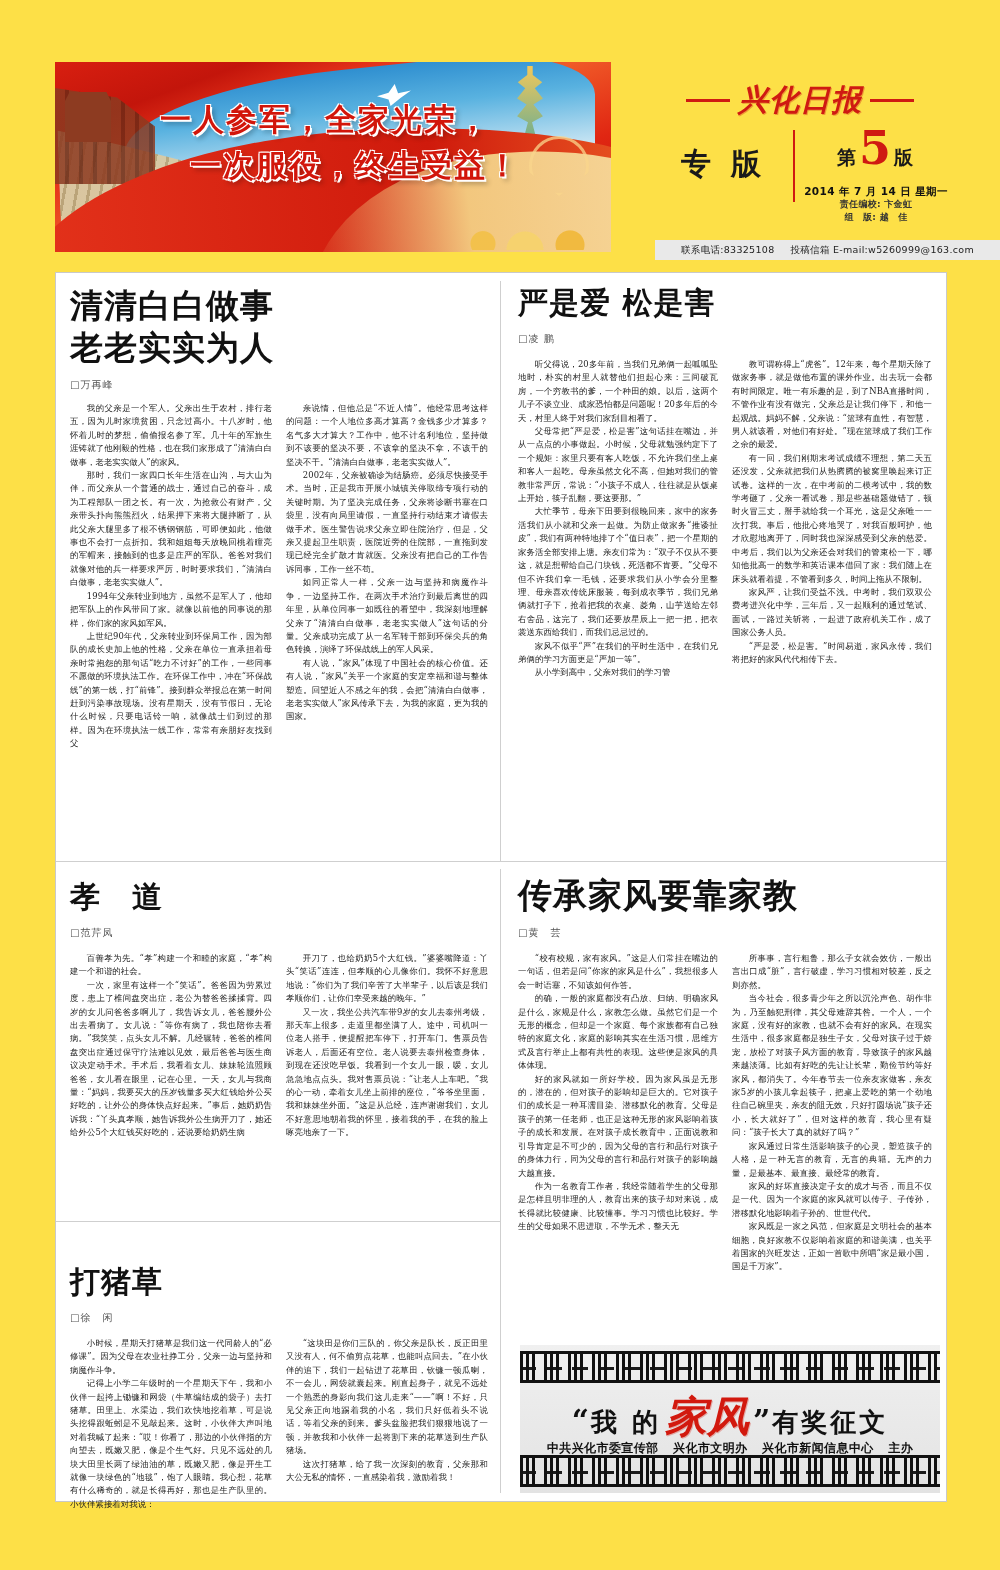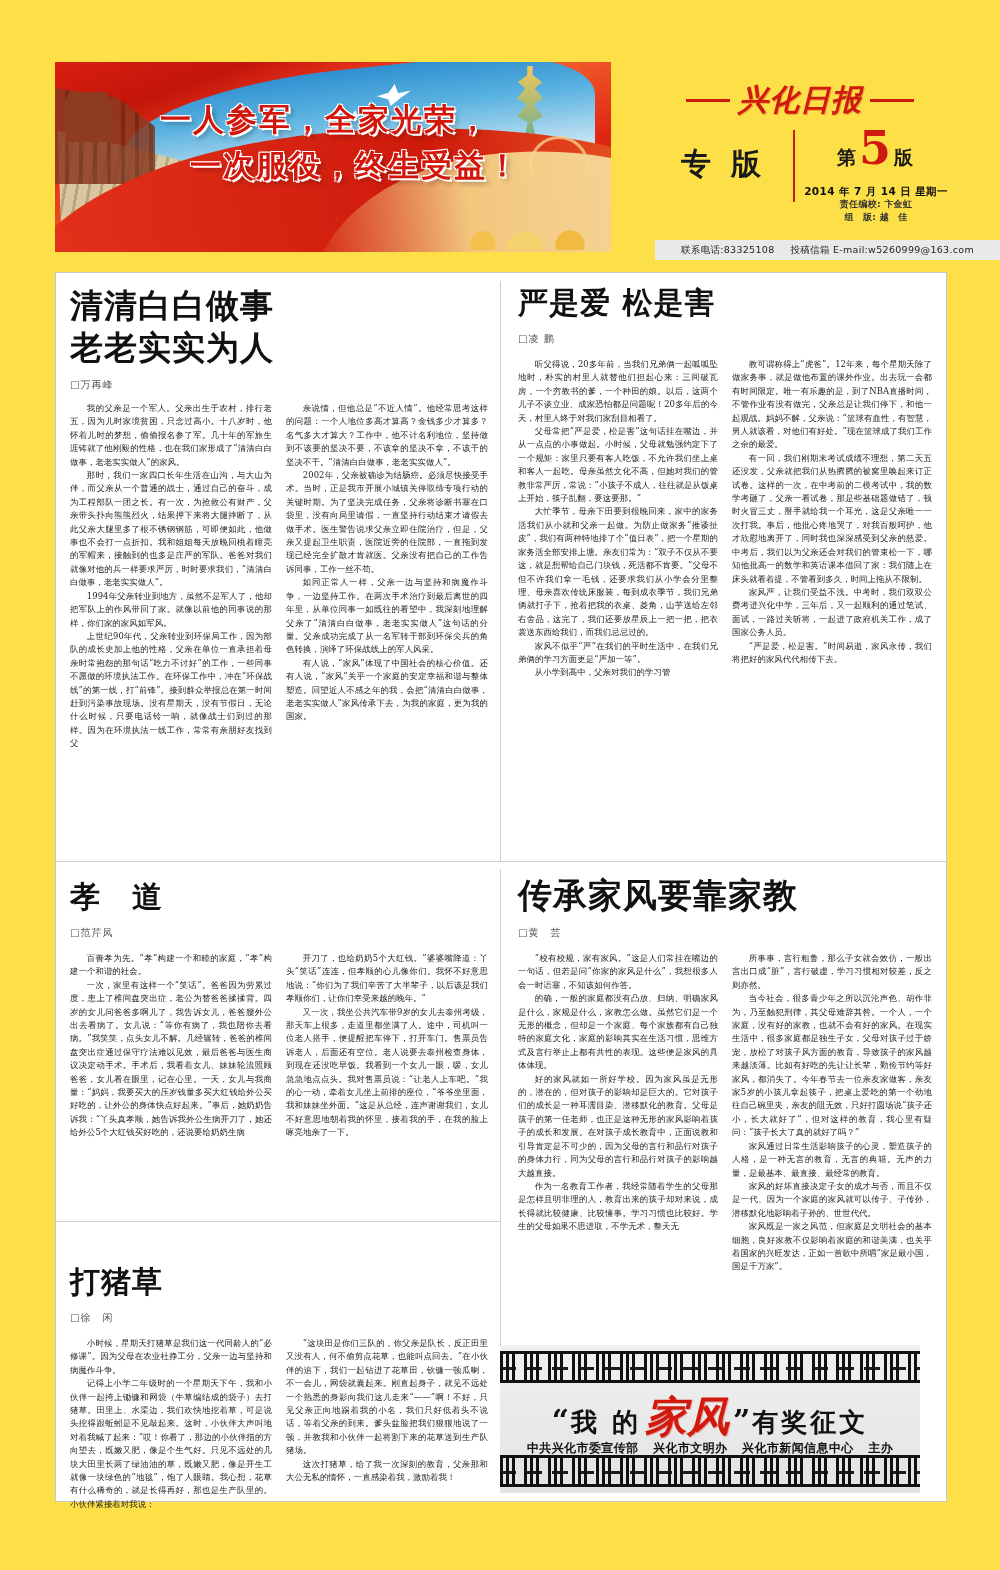--- a/index.html
+++ b/index.html
@@ -103,21 +103,21 @@
   .body-col{font-family:"DejaVu Serif","Liberation Serif",serif;font-size:8.4px;
             line-height:13.4px;color:#1b1b1b;text-align:justify;letter-spacing:.1px;}
   .body-col p{margin:0;text-indent:2em;}
 
   
   .sec{position:absolute;}
   .cols2{display:flex;gap:14px;}
   .cols2 > div{flex:1;}
 
   
-  .adbox{position:absolute;left:500px;top:1345px;width:420px;height:148px;
+  .adbox{position:absolute;left:520px;top:1345px;width:420px;height:148px;
          background:linear-gradient(180deg,#f0f0f0,#e3e3e3);overflow:hidden;}
   .fret{position:absolute;left:0;width:100%;height:26px;
         background:
           repeating-linear-gradient(90deg,#111 0 3px,transparent 3px 12px),
           repeating-linear-gradient(90deg,transparent 0 6px,#111 6px 9px,transparent 9px 24px);
         background-size:100% 100%;}
   .fret-top{top:6px;border-top:3px solid #111;border-bottom:3px solid #111;}
   .fret-bot{bottom:6px;border-top:3px solid #111;border-bottom:3px solid #111;}
   .fret-in{position:absolute;left:0;top:0;width:100%;height:100%;
         background:repeating-linear-gradient(0deg,transparent 0 10px,#111 10px 13px,transparent 13px 26px);

